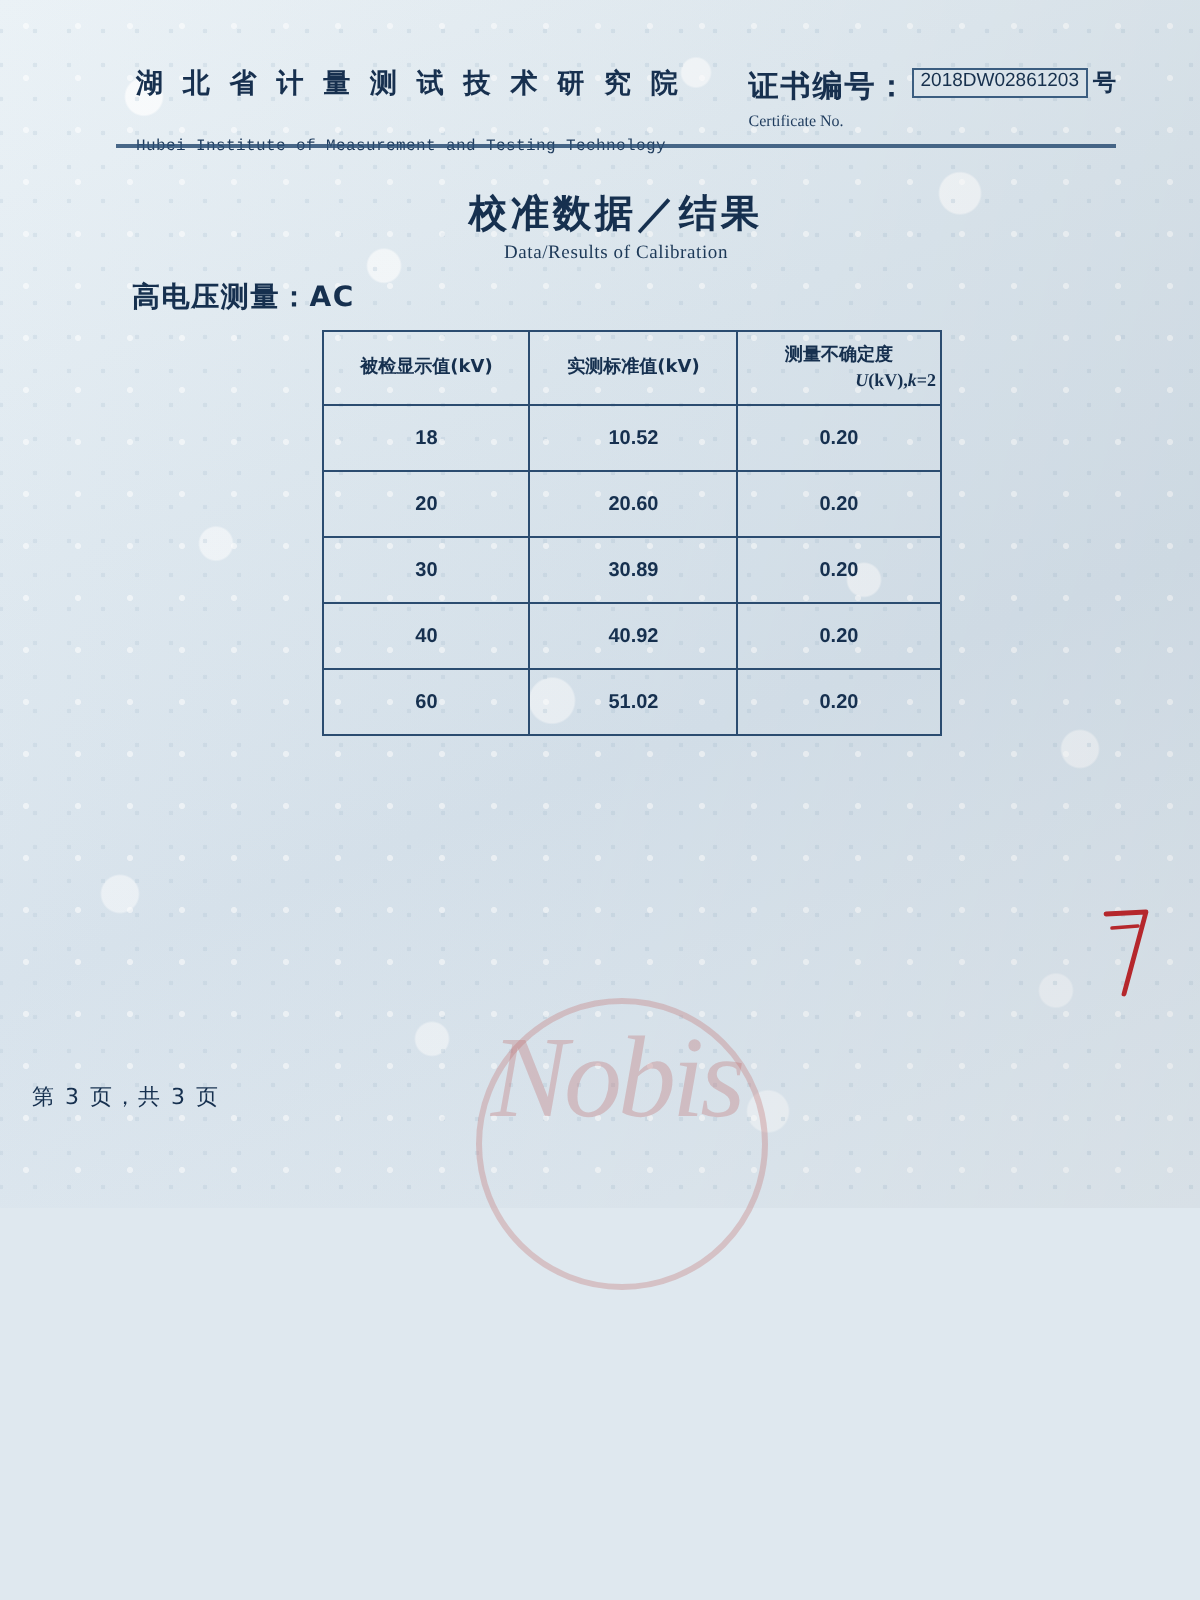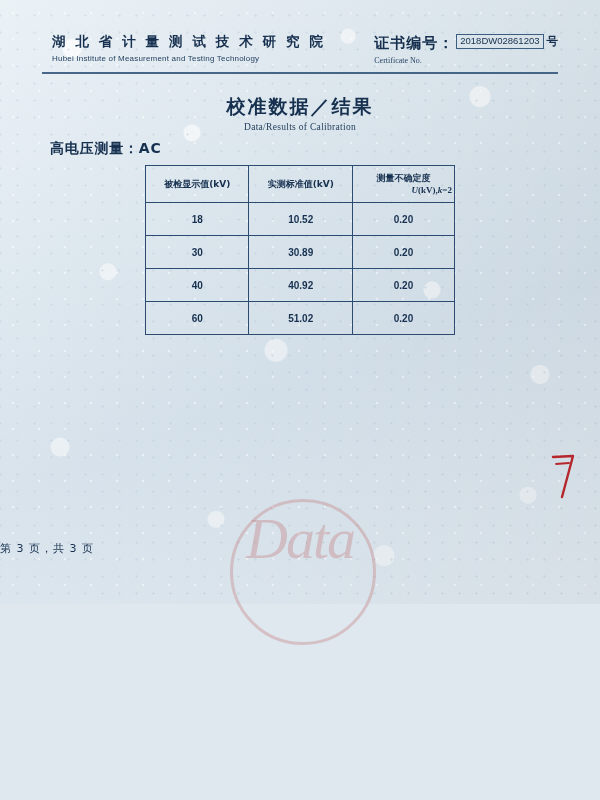--- a/index.html
+++ b/index.html
@@ -27,20 +27,21 @@
       radial-gradient(circle at 80% 16%, rgba(255,255,255,0.6) 0 10px, rgba(255,255,255,0) 11px),
       radial-gradient(circle at 18% 45%, rgba(255,255,255,0.55) 0 8px, rgba(255,255,255,0) 9px),
       radial-gradient(circle at 46% 58%, rgba(255,255,255,0.5) 0 11px, rgba(255,255,255,0) 12px),
       radial-gradient(circle at 72% 48%, rgba(255,255,255,0.55) 0 8px, rgba(255,255,255,0) 9px),
       radial-gradient(circle at 90% 62%, rgba(255,255,255,0.5) 0 9px, rgba(255,255,255,0) 10px),
       radial-gradient(circle at 10% 74%, rgba(255,255,255,0.5) 0 9px, rgba(255,255,255,0) 10px),
       radial-gradient(circle at 36% 86%, rgba(255,255,255,0.5) 0 8px, rgba(255,255,255,0) 9px),
       radial-gradient(circle at 64% 92%, rgba(255,255,255,0.45) 0 10px, rgba(255,255,255,0) 11px),
       radial-gradient(circle at 88% 82%, rgba(255,255,255,0.45) 0 8px, rgba(255,255,255,0) 9px),
       linear-gradient(160deg, #e8f0f5 0%, #dce7ef 35%, #d6e2ec 60%, #e3ecf3 100%);
+    padding-left: 16px;
   }
   
   .page::before {
     content: "";
     position: absolute;
     inset: 0;
     background-image:
       radial-gradient(rgba(255,255,255,0.55) 1.4px, rgba(255,255,255,0) 1.6px),
       radial-gradient(rgba(180,200,215,0.35) 1.1px, rgba(255,255,255,0) 1.3px);
     background-size: 26px 26px, 17px 17px;
@@ -77,22 +78,22 @@
   }
   .org-cn {
     font-family: "DejaVu Sans", sans-serif;
     font-size: 13.5px;
     font-weight: bold;
     letter-spacing: 2.6px;
     color: #17304f;
     white-space: nowrap;
   }
   .org-en {
-    margin-top: 3px;
-    font-family: Liberation Sans, sans-serif;
+    margin-top: 18px;
+    font-family: Liberation Mono, monospace;
     font-size: 8px;
     color: #1d3a5c;
     letter-spacing: 0.2px;
     white-space: nowrap;
   }
   .cert {
     display: flex;
     align-items: flex-start;
     padding-top: 1px;
   }
@@ -325,20 +326,25 @@
             </th>
           </tr>
         </thead>
         <tbody>
           <tr>
             <td class="c1">18</td>
             <td class="c2">10.52</td>
             <td class="c3">0.20</td>
           </tr>
           <tr>
+            <td class="c1">20</td>
+            <td class="c2">20.60</td>
+            <td class="c3">0.20</td>
+          </tr>
+          <tr>
             <td class="c1">30</td>
             <td class="c2">30.89</td>
             <td class="c3">0.20</td>
           </tr>
           <tr>
             <td class="c1">40</td>
             <td class="c2">40.92</td>
             <td class="c3">0.20</td>
           </tr>
           <tr>
@@ -346,21 +352,21 @@
             <td class="c2">51.02</td>
             <td class="c3">0.20</td>
           </tr>
         </tbody>
       </table>
     </div>
 
 
     <div class="watermark">
       <div class="ring"></div>
-      <div class="wtext">Data</div>
+      <div class="wtext">Nobis</div>
     </div>
 
     <svg class="hand-mark" viewBox="0 0 26 48">
       <path d="M3 5 L23 4 L12 45" fill="none" stroke="#b5272c" stroke-width="2.4" stroke-linecap="round" stroke-linejoin="round"></path>
       <path d="M6 12 L19 11" fill="none" stroke="#b5272c" stroke-width="1.8" stroke-linecap="round"></path>
     </svg>
 
     <div class="footer">第 3 页，共 3 页</div>
 
   </div>

